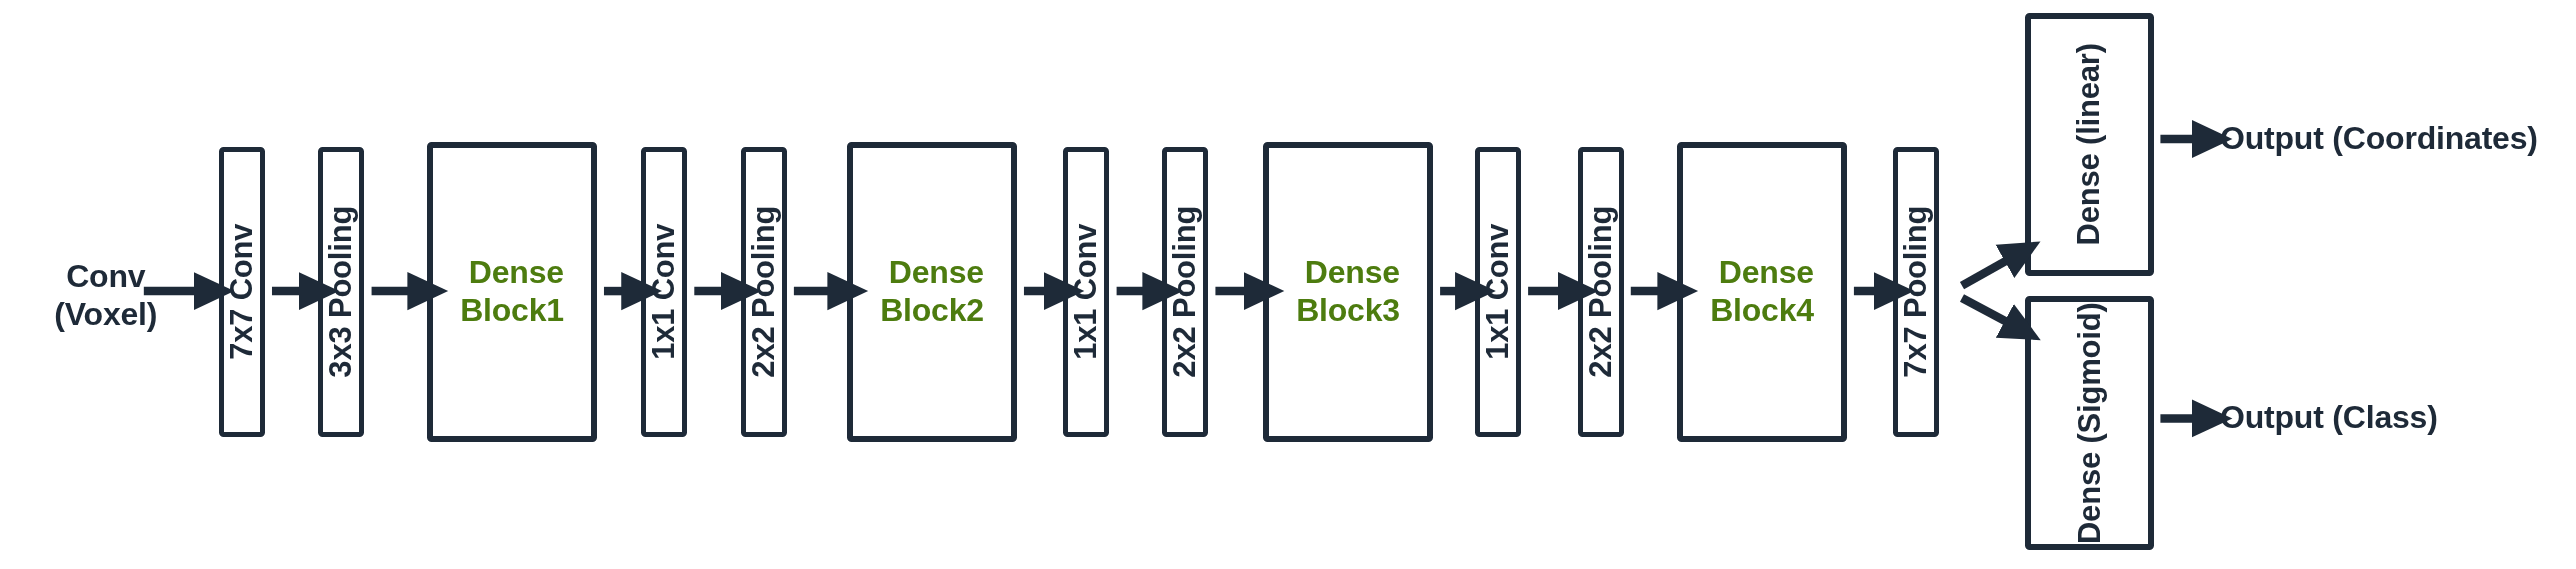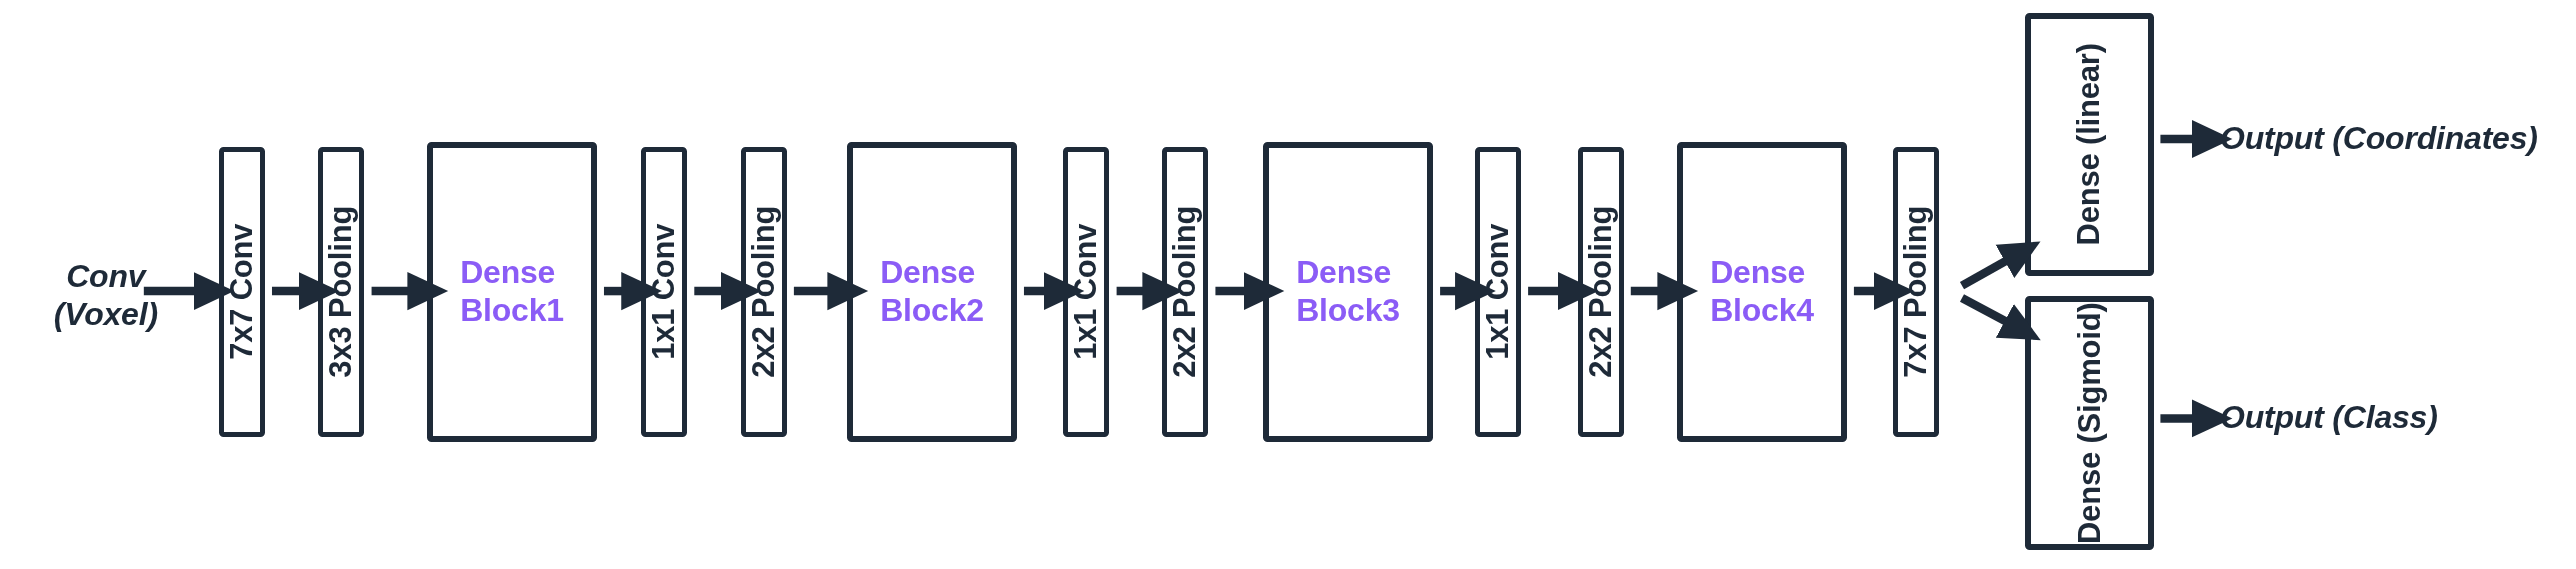--- a/index.html
+++ b/index.html
@@ -45,36 +45,35 @@
     letter-spacing: -0.2px;
   }
   .vlabel.two {
     font-size: 31px;
     line-height: 1.05;
   }
   .hlabel {
     font-weight: bold;
     font-size: 32px;
     line-height: 1.18;
-    color: #8b5cf6;
-    text-align: left;
+    color: #4d7c0f;
+    text-align: right;
     white-space: pre-line;
     letter-spacing: -0.2px;
   }
 
   
   .ftext {
     position: absolute;
     font-weight: bold;
     color: #1e2a38;
     font-size: 32px;
     line-height: 1.2;
     white-space: pre-line;
     letter-spacing: -0.2px;
-    font-style: italic;
   }
   .ftext.right { text-align: left; }
 
   
   #arrows {
     position: absolute;
     left: 0; top: 0;
     width: 2576px;
     height: 569px;
     pointer-events: none;

